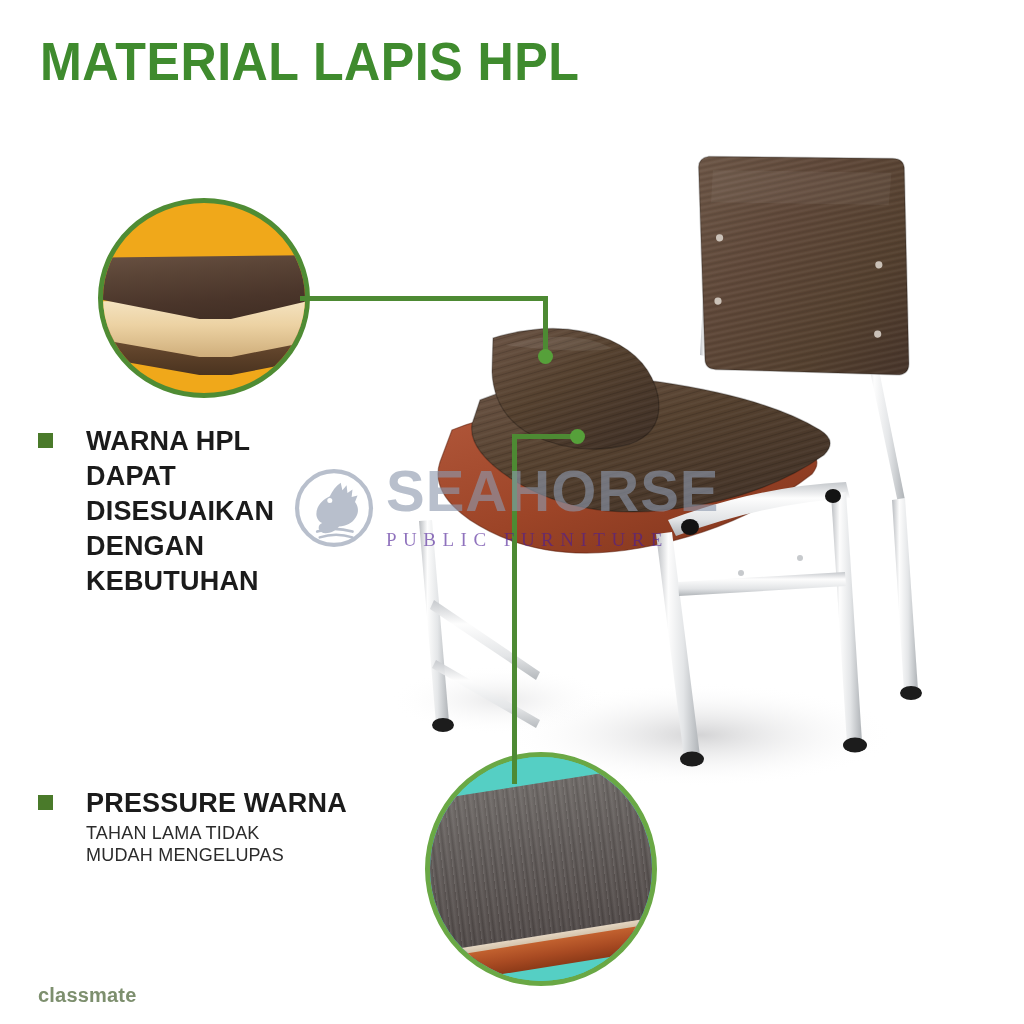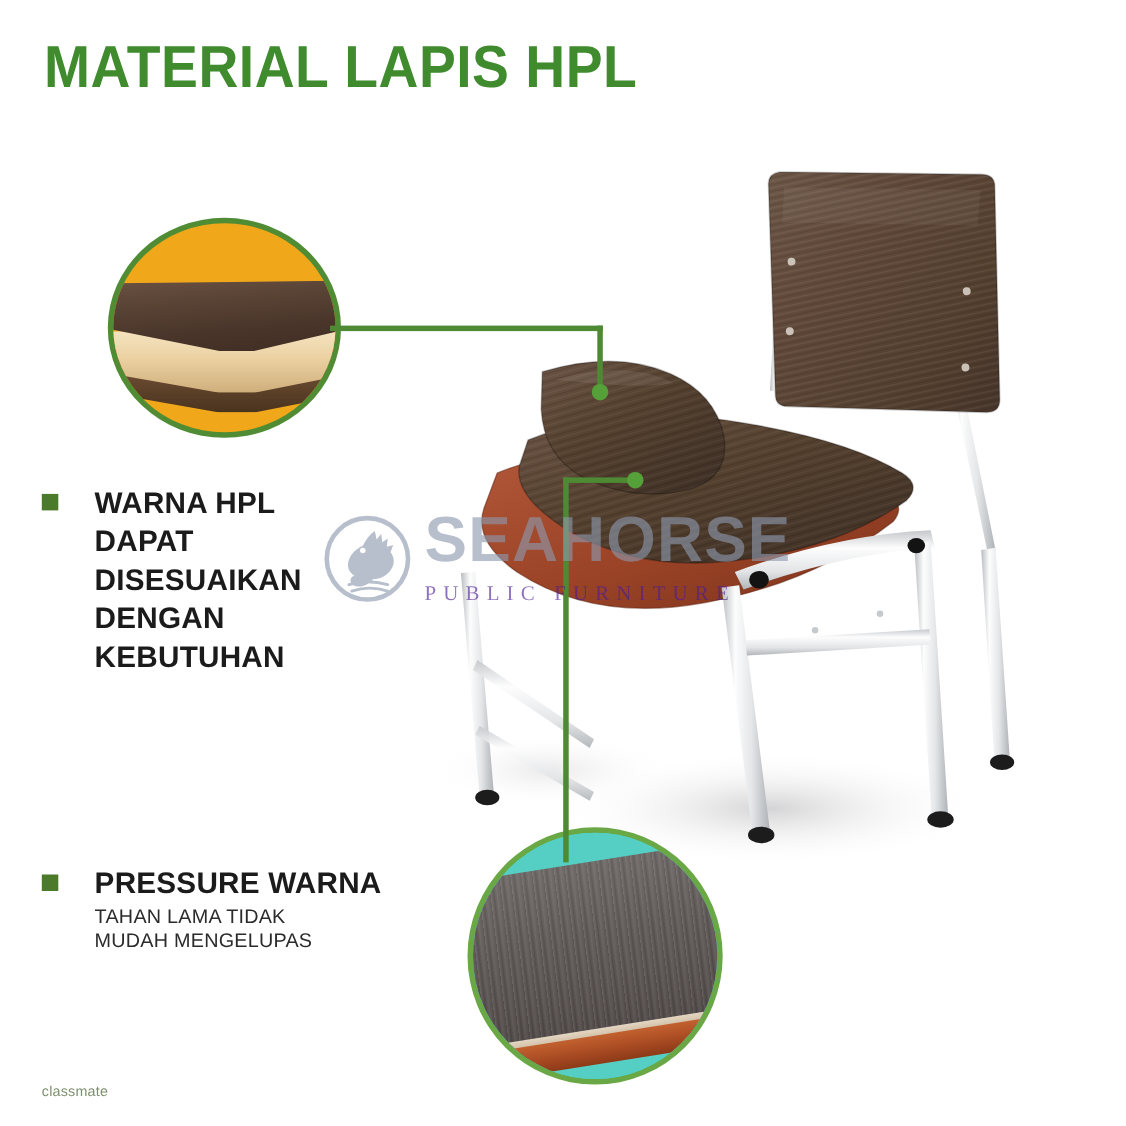--- a/index.html
+++ b/index.html
@@ -50,29 +50,29 @@
   .bullet-sub {
     font-size: 18px;
     font-weight: 400;
     color: #2b2b2b;
     line-height: 1.22;
     letter-spacing: 0.2px;
     white-space: pre-line;
     margin-top: 2px;
   }
 
-  #block-warna { left: 38px; top: 440px; width: 330px; }
+  #block-warna { left: 38px; top: 424px; width: 330px; }
   #block-pressure { left: 38px; top: 786px; width: 340px; }
 
   
   #footer-brand {
     position: absolute;
     left: 38px; top: 984px;
-    font-size: 13px;
-    font-weight: 400;
+    font-size: 20px;
+    font-weight: 700;
     color: #7d8f6e;
     letter-spacing: 0.2px;
   }
 
   
   .callout {
     position: absolute;
     border-radius: 50%;
     overflow: hidden;
     border: 5px solid #5d9c3c;

